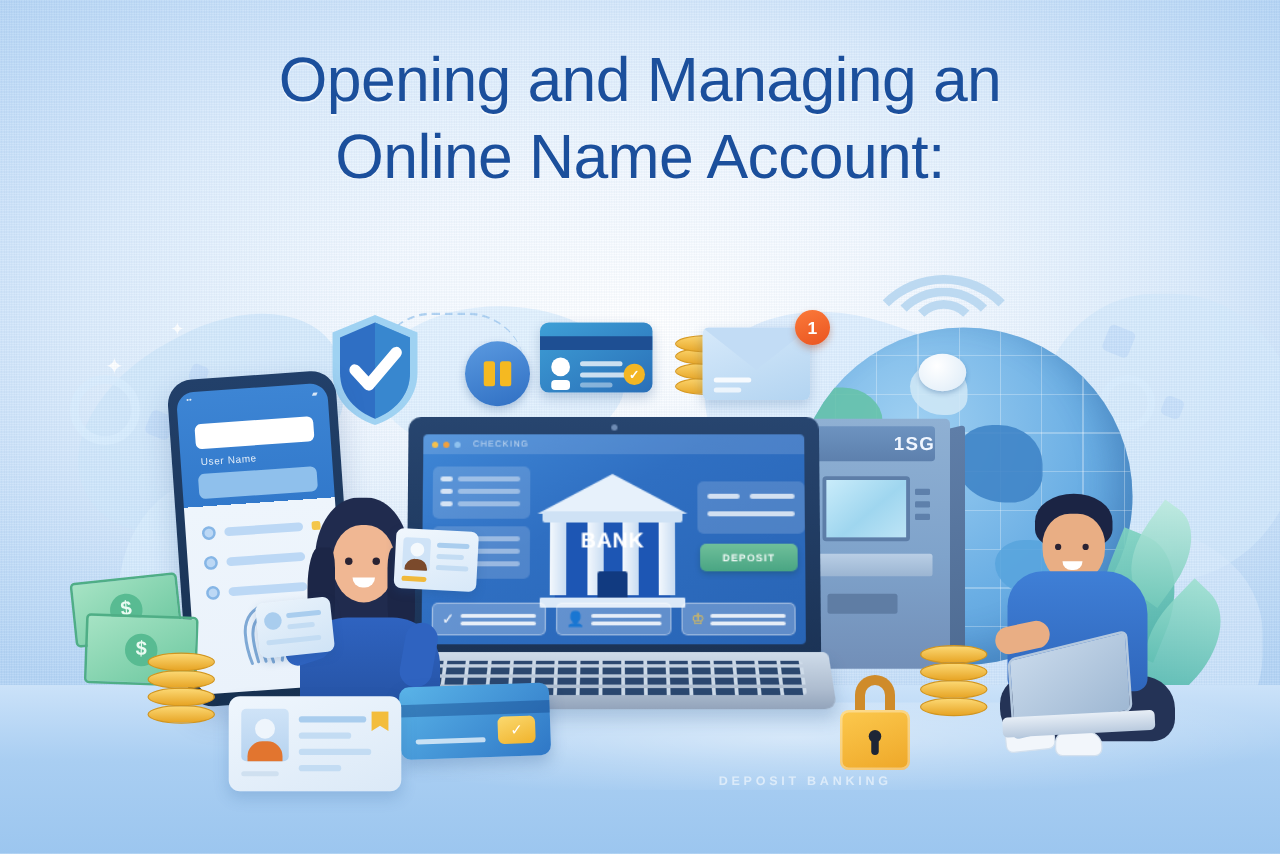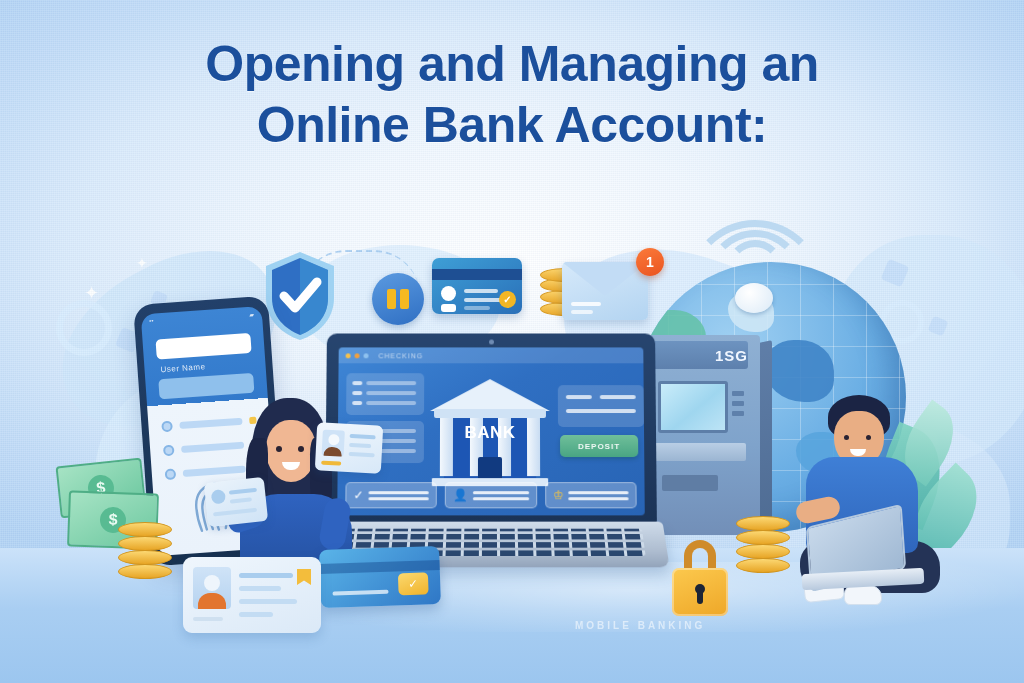--- a/index.html
+++ b/index.html
@@ -34,21 +34,21 @@
   .blob.b6 { left: 760px; top: 420px; width: 250px; height: 200px; border-radius: 55% 45% 50% 50%; background: #d7eafc; opacity: .6; }
   .deco-sq { position: absolute; background: #c4ddf8; border-radius: 4px; transform: rotate(22deg); opacity: .85; }
   .deco-star { position: absolute; color: #ffffff; font-size: 18px; line-height: 1; opacity: .95; }
   .deco-dot { position: absolute; border-radius: 50%; background: #ddeefd; }
   .deco-ring { position: absolute; border-radius: 50%; border: 7px solid #d8ecfd; opacity: .85; }
 
   
   .header { position: absolute; left: 0; right: 0; top: 34px; text-align: center; z-index: 30; }
   .title-line {
     color: #1b4f9c;
-    font-weight: bold;
+    font-weight: normal;
     font-size: 50px;
     letter-spacing: -0.5px;
     line-height: 1.22;
     text-shadow: 0 1px 0 rgba(255,255,255,.6);
     text-align: center;
   }
   .subtitle-row {
     display: flex; align-items: center; justify-content: center;
     gap: 0; margin-top: 20px;
   }
@@ -270,21 +270,21 @@
     <div class="deco-star" style="left:136px;top:256px;font-size:14px;">✦</div>
     <div class="deco-star" style="left:574px;top:272px;font-size:13px;">✦</div>
     <div class="deco-dot" style="left:300px;top:302px;width:16px;height:16px;"></div>
     <div class="deco-dot" style="left:600px;top:340px;width:26px;height:26px;"></div>
     <div class="deco-dot" style="left:918px;top:430px;width:20px;height:20px;"></div>
     <div class="dashed-arc"></div>
   </div>
 
   <div class="header">
     <div class="title-line">Opening and Managing an</div>
-    <div class="title-line">Online Bank Account:</div>
+    <div class="title-line">Online Name Account:</div>
   </div>
 
   <div class="scene">
 
     <div class="wifi-arc" style="left:726px;top:240px;width:58px;height:58px;"></div>
     <div class="wifi-arc" style="left:706px;top:230px;width:98px;height:98px;"></div>
     <div class="wifi-arc" style="left:686px;top:220px;width:138px;height:138px;"></div>
     <div class="globe">
       <div class="merid"></div>
       <div class="land" style="left:6px;top:48px;width:64px;height:54px;"></div>
@@ -294,21 +294,21 @@
       <div class="land" style="left:160px;top:170px;width:56px;height:44px;background:#58a4dd;"></div>
     </div>
     <div class="globe-cap"></div>
 
     <div class="leaf" style="left:880px;top:430px;width:62px;height:92px;transform:rotate(22deg);"></div>
     <div class="leaf" style="left:918px;top:470px;width:56px;height:86px;transform:rotate(44deg);background:linear-gradient(150deg,#9fe0d0,#4fb6ac);"></div>
     <div class="leaf" style="left:846px;top:474px;width:52px;height:80px;transform:rotate(6deg);background:linear-gradient(150deg,#8edcc8,#46ada4);"></div>
     <div class="leaf" style="left:906px;top:406px;width:46px;height:74px;transform:rotate(36deg);background:linear-gradient(150deg,#bdeade,#73c9ba);"></div>
 
     <div class="floor"></div>
-    <div class="floor-text">MOBILE  BANKING</div>
+    <div class="floor-text">DEPOSIT  BANKING</div>
 
     <div class="atm">
       <div class="atm-side"></div>
       <div class="atm-body"></div>
       <div class="atm-header">
         <span class="atm-brand">1SG</span>
       </div>
       <div class="atm-screen"></div>
       <div class="atm-key" style="left:12px;top:56px;"></div>
       <div class="atm-key" style="left:12px;top:66px;"></div>

